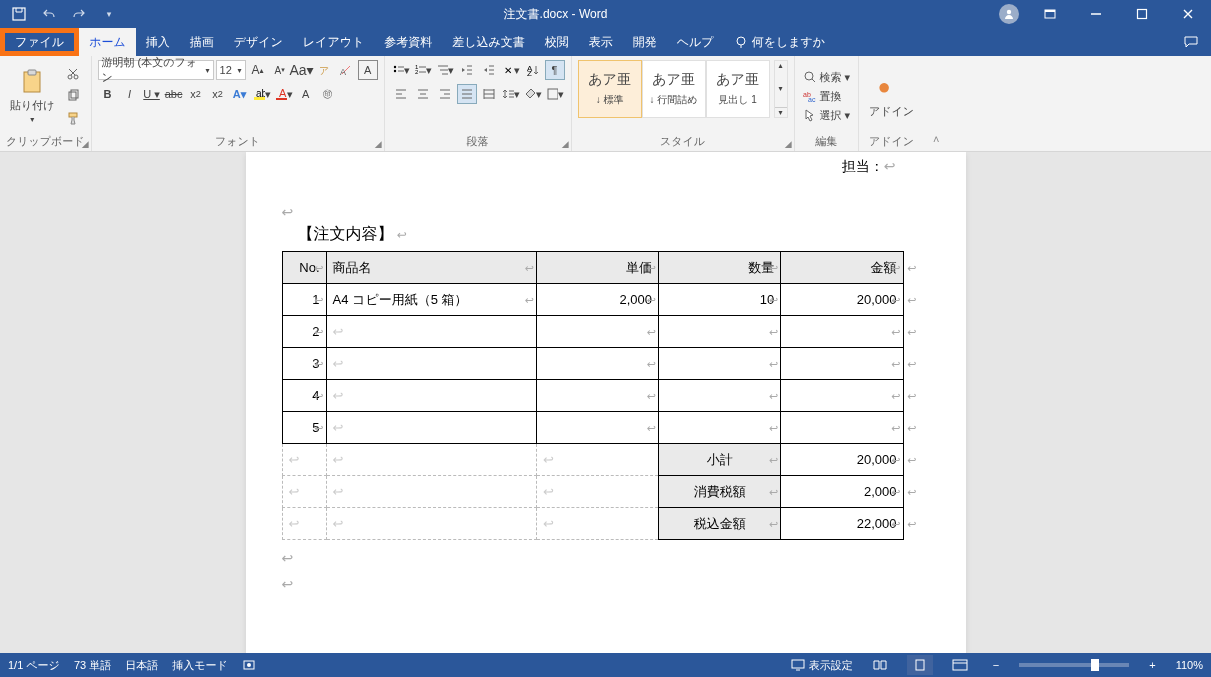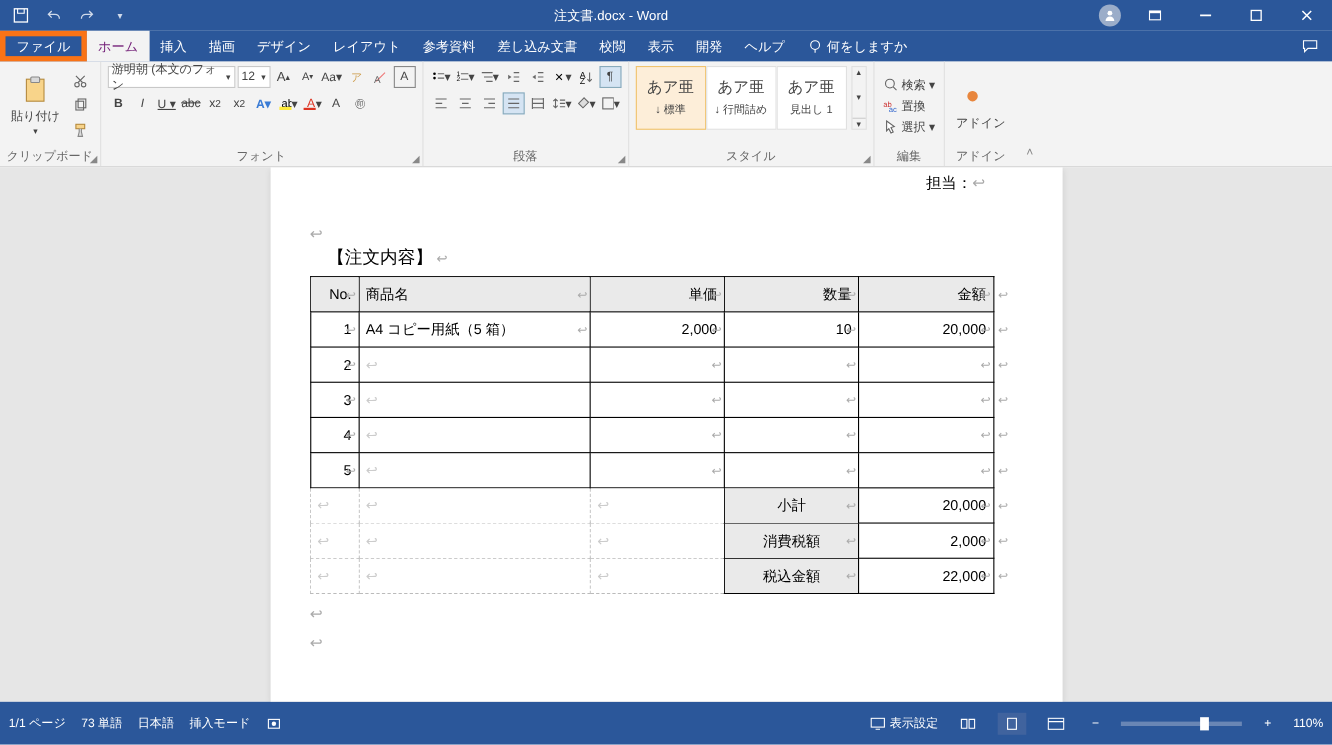--- a/index.html
+++ b/index.html
@@ -12,21 +12,21 @@
 .titlebar-center { flex: 1; text-align: center; }
 .titlebar-right { display: flex; }
 .win-btn { width: 46px; height: 28px; display: flex; align-items: center; justify-content: center; color: #fff; }
 .win-btn.acct { width: 36px; }
 .acct-circle { width: 20px; height: 20px; border-radius: 50%; background: #9badc9; display: flex; align-items: center; justify-content: center; }
 
 
 .ribbon-tabs { background: #2b579a; height: 28px; display: flex; align-items: stretch; color: #fff; font-size: 12px; }
 .rtab { padding: 0 10px; display: flex; align-items: center; }
 .rtab.file { border: 5px solid #f97316; }
-.rtab.active { background: #f3f3f3; color: #701a75; }
+.rtab.active { background: #f3f3f3; color: #1d4ed8; }
 .rtab-spacer { flex: 1; }
 .tell-me { display: flex; align-items: center; gap: 4px; padding: 0 10px; }
 .comment-btn { width: 40px; display: flex; align-items: center; justify-content: center; }
 
 
 .ribbon-body { background: #f3f3f3; border-bottom: 1px solid #d6d6d6; height: 96px; display: flex; font-size: 11px; color: #444; }
 .group { border-right: 1px solid #e0e0e0; display: flex; flex-direction: column; padding: 4px 6px 2px; position: relative; }
 .group-content { flex: 1; display: flex; gap: 4px; }
 .group-label { text-align: center; font-size: 11px; color: #666; padding-top: 2px; }
 .group-launcher { position: absolute; right: 2px; bottom: 2px; font-size: 9px; color: #888; }
@@ -59,21 +59,21 @@
 .order-table .name-col { width: 210px; text-align: left; }
 .order-table .num-col { text-align: right; width: 122px; }
 .order-table tfoot th { background: #eaeaea; }
 .order-table tfoot td.blank { border: 1px dashed #bbb; background: #fff; }
 .pmark { font-size: 11px; color: #aaa; position: absolute; }
 .pmark.after { right: -14px; top: 50%; transform: translateY(-50%); }
 .pmark.in { right: 2px; top: 50%; transform: translateY(-50%); }
 .para-mark { font-size: 14px; color: #aaa; margin-left: 6px; margin-top: 10px; }
 
 
-.statusbar { background: #2b579a; height: 39px; display: flex; align-items: center; color: #fff; font-size: 11px; gap: 14px; padding: 0 8px; }
+.statusbar { background: #2b579a; height: 24px; display: flex; align-items: center; color: #fff; font-size: 11px; gap: 14px; padding: 0 8px; }
 .statusbar .spacer { flex: 1; }
 .view-btn { width: 26px; height: 20px; display: flex; align-items: center; justify-content: center; }
 .view-btn.active { background: #40639e; }
 .zoom-slider { width: 110px; height: 4px; background: #6986b5; position: relative; }
 .zoom-slider .thumb { position: absolute; width: 8px; height: 12px; background: #fff; top: -4px; left: 72px; }
 
 svg { display: block; }
 </style>
 </head>
 <body>
@@ -206,21 +206,21 @@
         <div class="fontbox fontname">
             <span>游明朝 (本文のフォン</span>
             <span style="margin-left:auto;font-size:8px;">▾</span>
           </div>
         <div class="fontbox fontsize">
             <span>12</span>
             <span style="margin-left:auto;font-size:8px;">▾</span>
           </div>
         <span class="sq" style="font-size:12px;">A<sup style="font-size:8px;">▴</sup></span>
         <span class="sq" style="font-size:10px;">A<sup style="font-size:7px;">▾</sup></span>
-        <span class="sq" style="font-size:11px;">Aa▾</span>
+        <span class="sq" style="font-size:14px;">Aa▾</span>
         <span class="sq">
             <svg width="14" height="14">
               <text x="2" y="11" font-size="10" fill="#c94">ア</text>
             </svg>
           </span>
         <span class="sq">
             <svg width="14" height="14">
               <path d="M3 11L11 3" stroke="#e77"></path>
               <text x="1" y="12" font-size="9" fill="#666">A</text>
             </svg>

